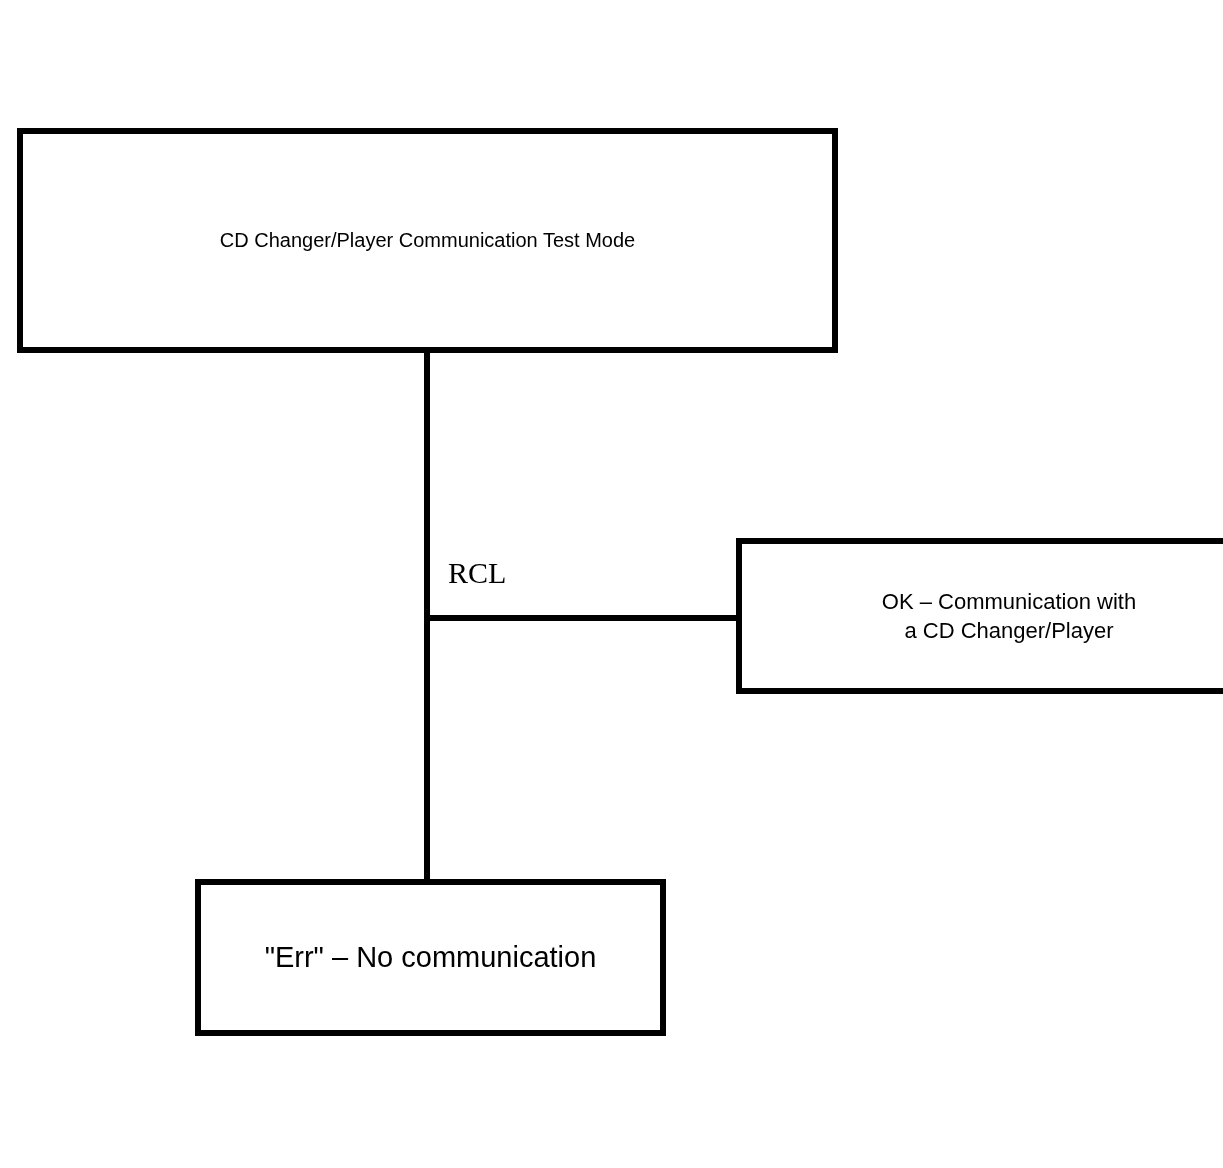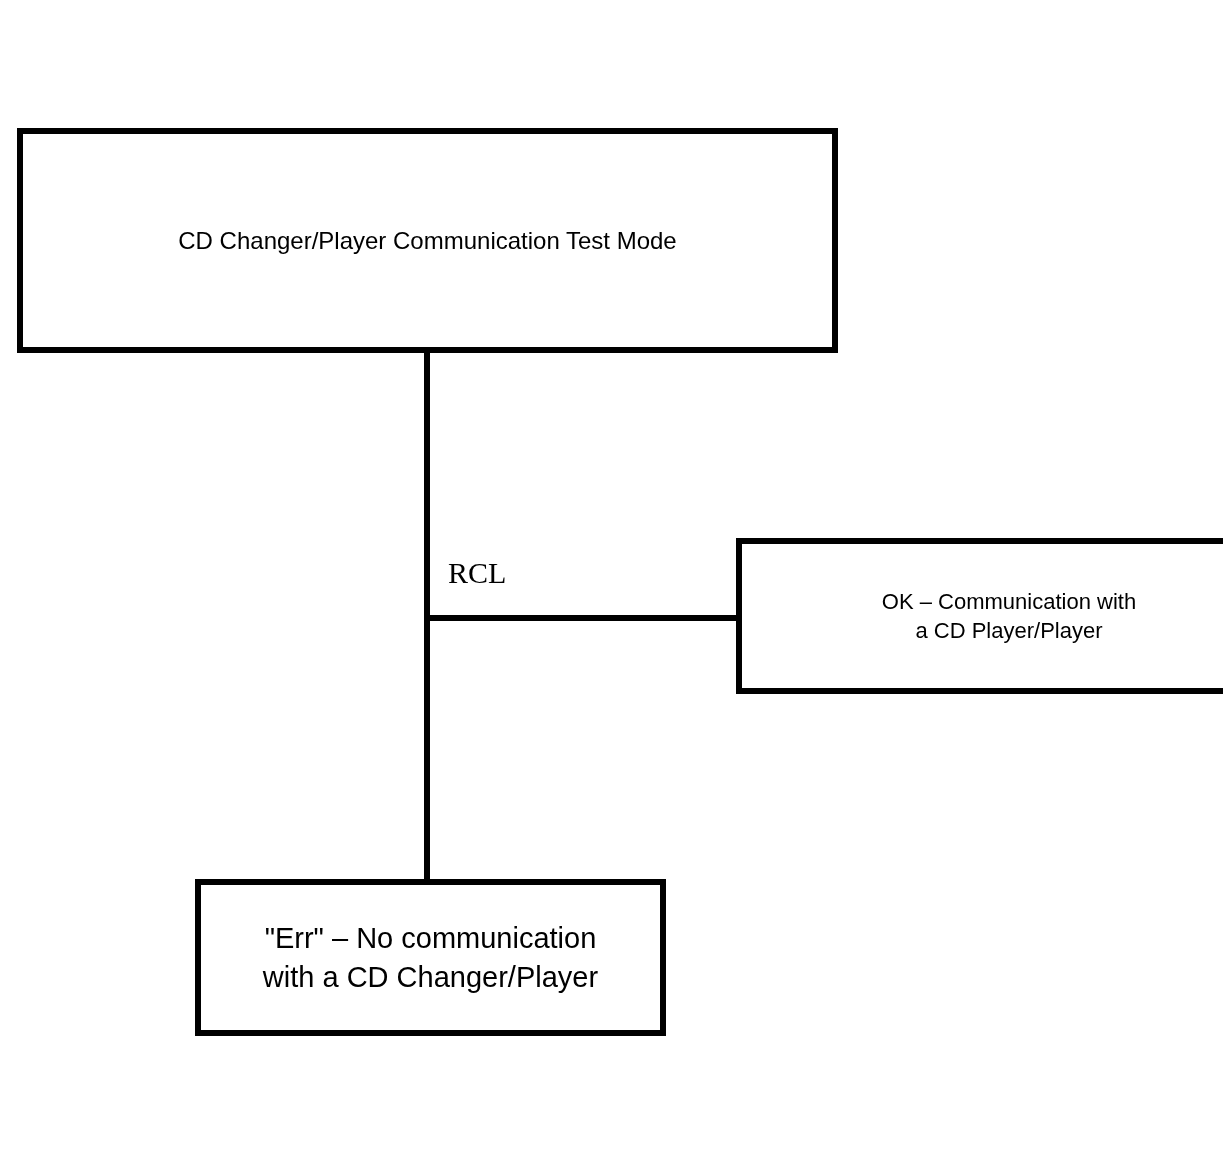--- a/index.html
+++ b/index.html
@@ -37,21 +37,21 @@
     display: block;
     white-space: nowrap;
     line-height: 1.32;
   }
 
   #node-root {
     left: 17px;
     top: 128px;
     width: 821px;
     height: 225px;
-    font-size: 24px;
+    font-size: 20px;
   }
 
   #node-ok {
     left: 736px;
     top: 538px;
     width: 546px;
     height: 156px;
     font-size: 22px;
   }
 
@@ -106,21 +106,20 @@
   <div class="connector" id="conn-branch-ok"></div>
 
   <div id="label-rcl">RCL</div>
 
   <div class="node" id="node-root">
     <span class="line">CD Changer/Player Communication Test Mode</span>
   </div>
 
   <div class="node" id="node-ok">
     <span class="line">OK – Communication with</span>
-    <span class="line">a CD Player/Player</span>
+    <span class="line">a CD Changer/Player</span>
   </div>
 
   <div class="node" id="node-err">
     <span class="line">"Err" – No communication</span>
-    <span class="line">with a CD Changer/Player</span>
   </div>
 
 </div>
 
 </body></html>

